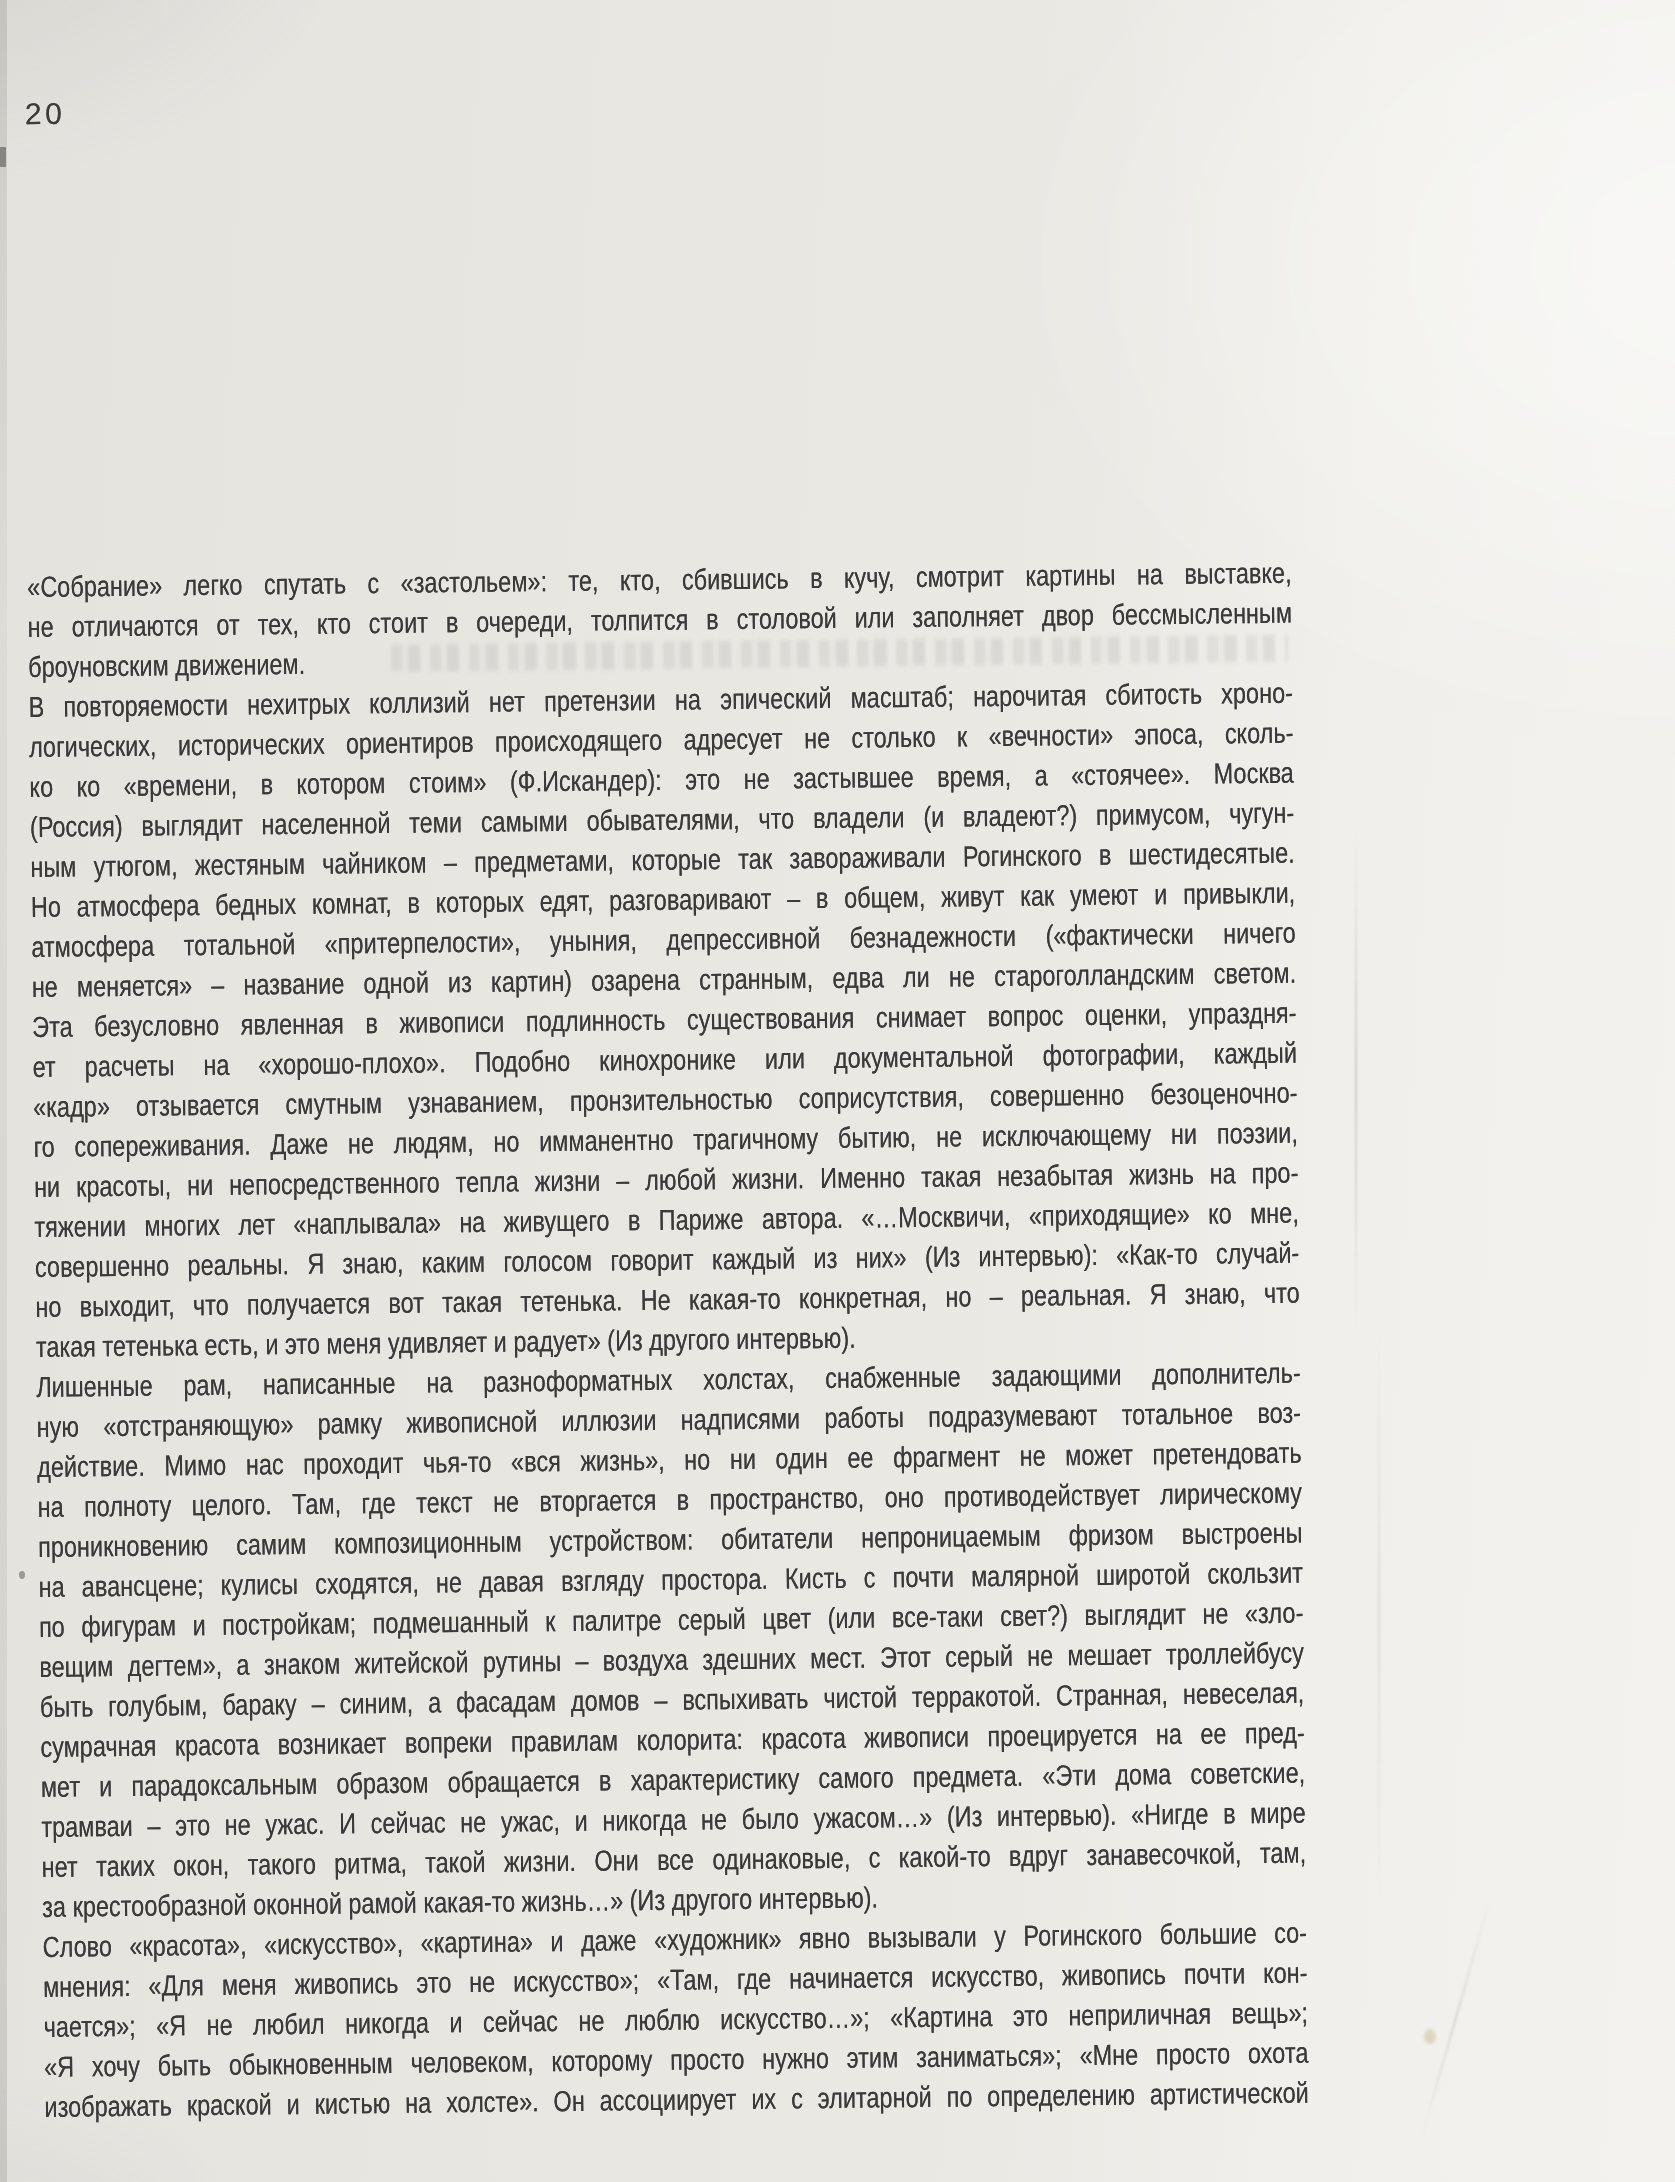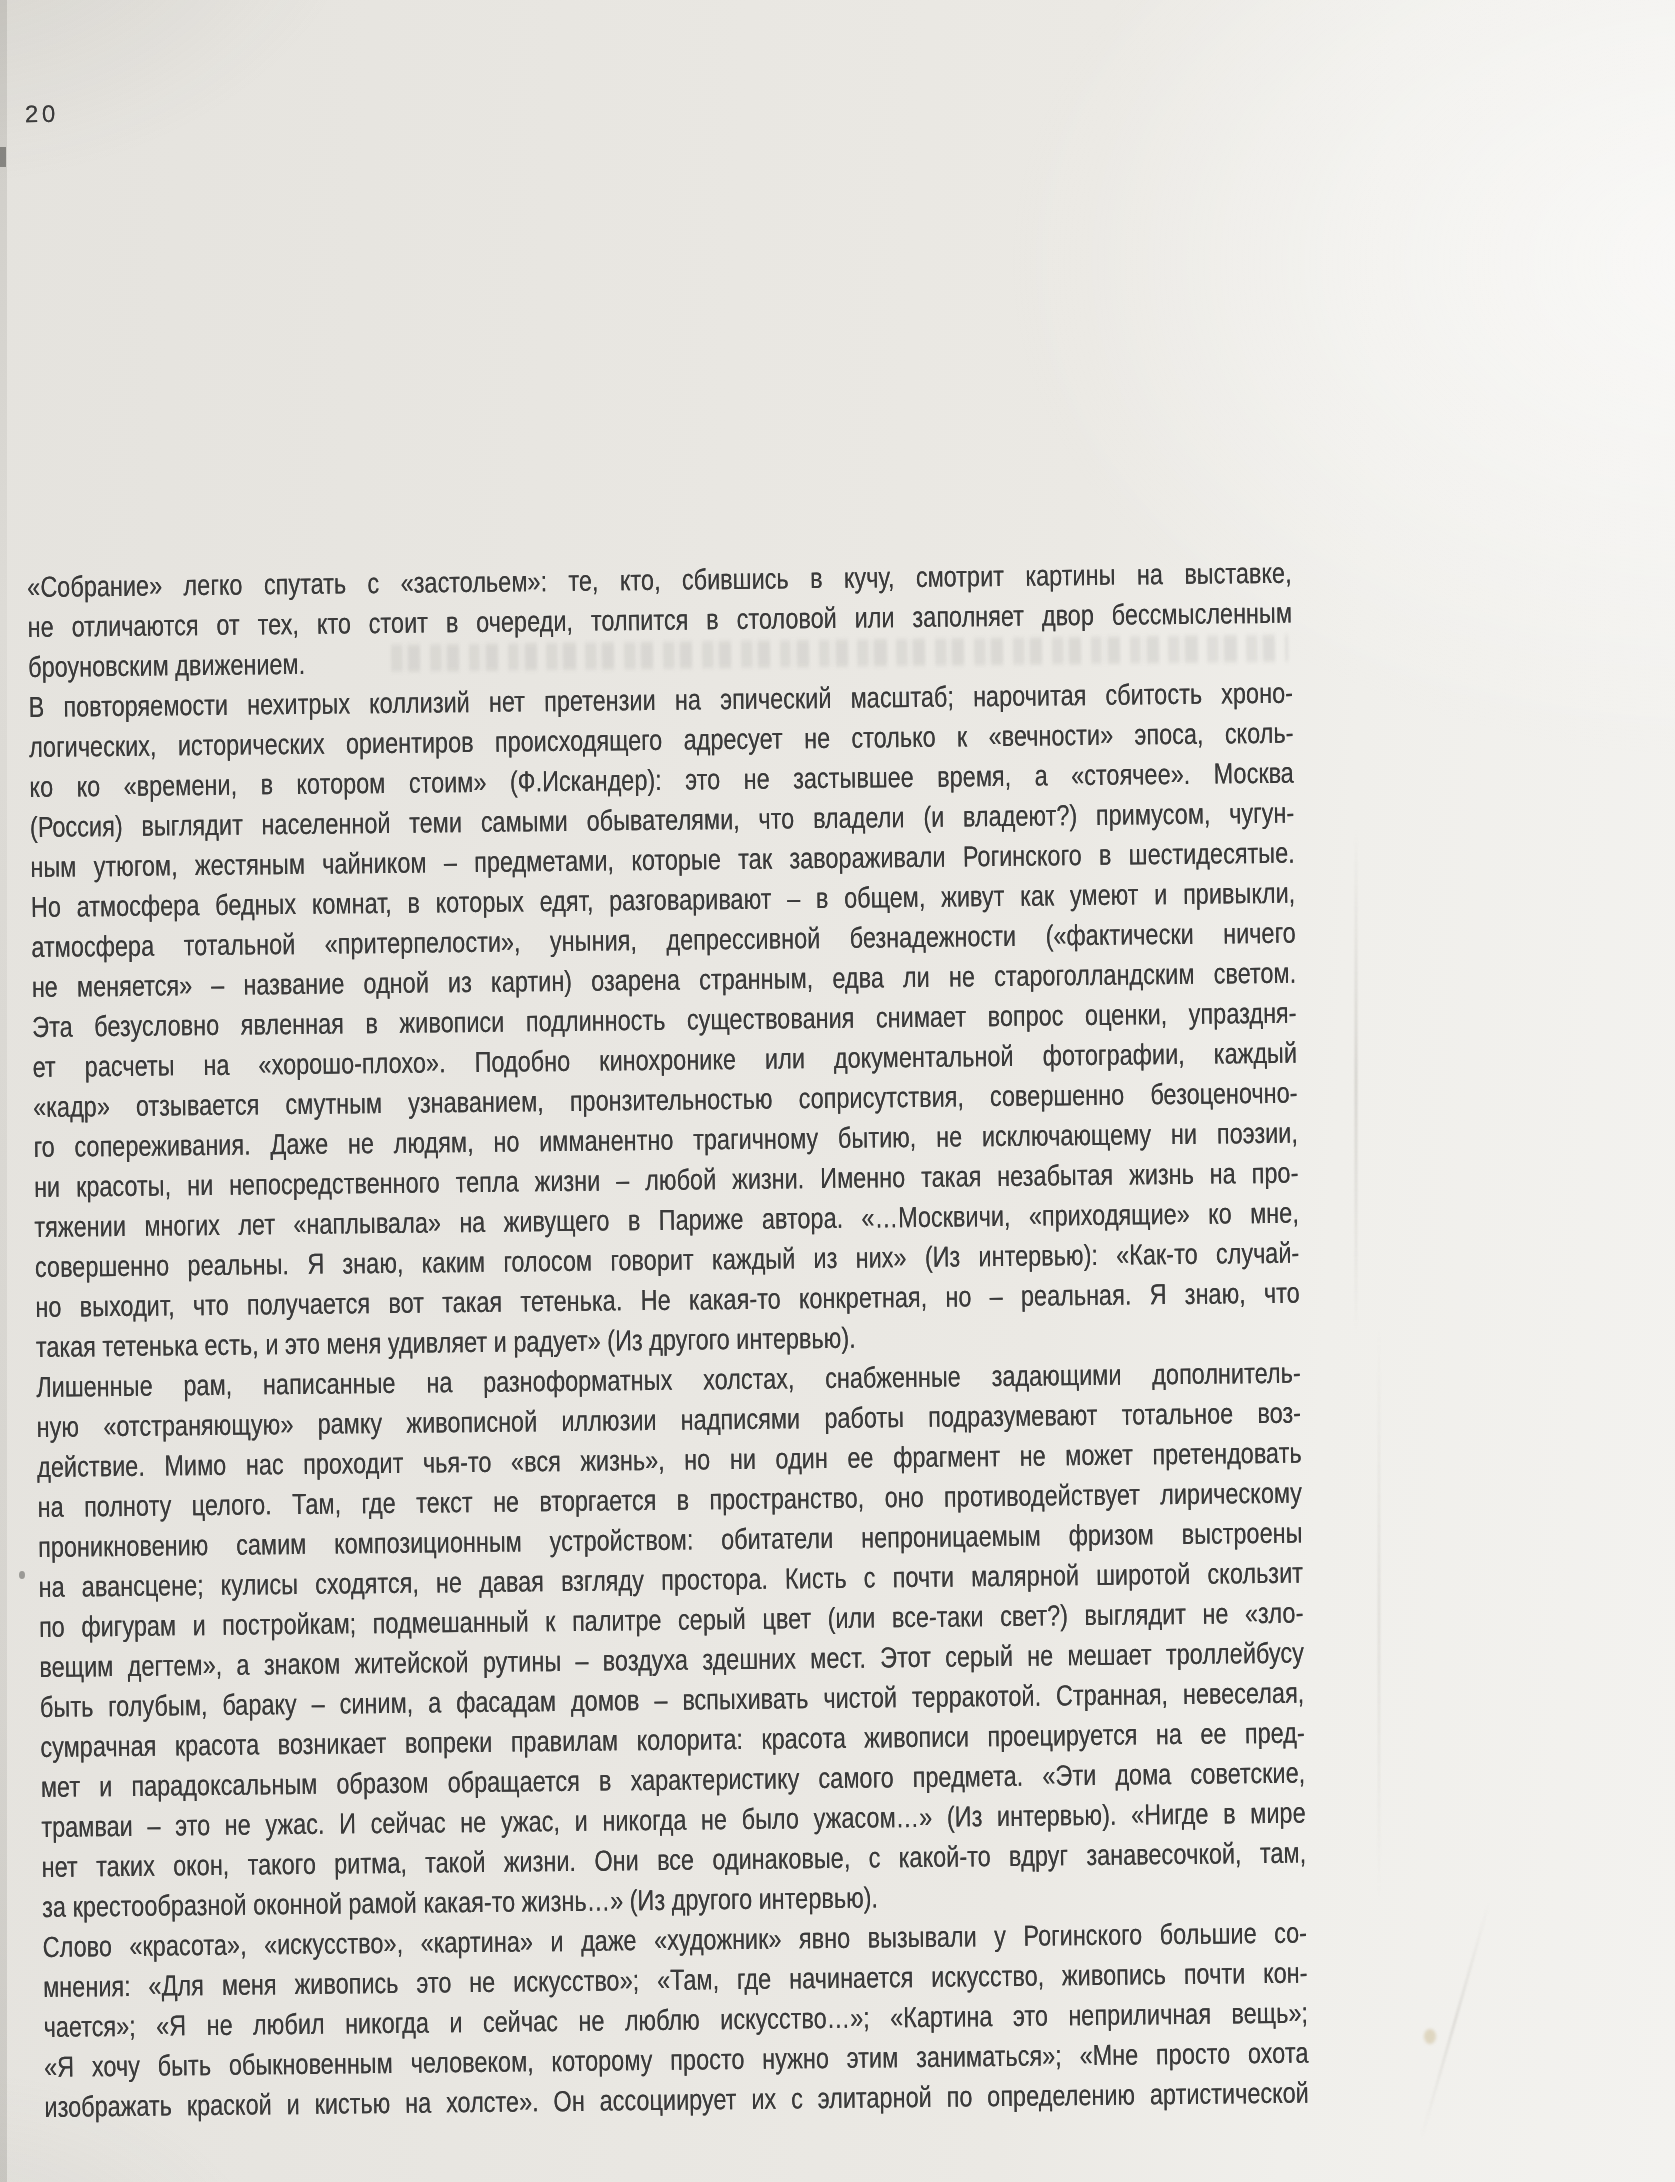--- a/index.html
+++ b/index.html
@@ -13,21 +13,21 @@
       radial-gradient(798px 576px at -4% -6%, rgba(138,136,128,0.20), rgba(138,136,128,0) 55%),
       radial-gradient(709px 443px at -3% 104%, rgba(150,148,140,0.12), rgba(150,148,140,0) 45%),
       linear-gradient(93deg, #e5e3de 0%, #e9e7e2 42%, #ebe9e4 62%, #f0efeb 78%, #f3f2ef 100%);
     font-family: "Liberation Sans", "DejaVu Sans", sans-serif;
   }
 
   .page-number {
     position: absolute;
     left: 25px;
     top: 96px;
-    font-size: 24px;
+    font-size: 30px;
     line-height: 35px;
     letter-spacing: 3.5px;
     color: #3c3c3c;
     transform: rotate(-0.65deg);
     text-shadow: 0 0 0.4px rgba(60,60,60,0.85);
   }
 
   .body-text {
     position: absolute;
     left: 26.6px;

